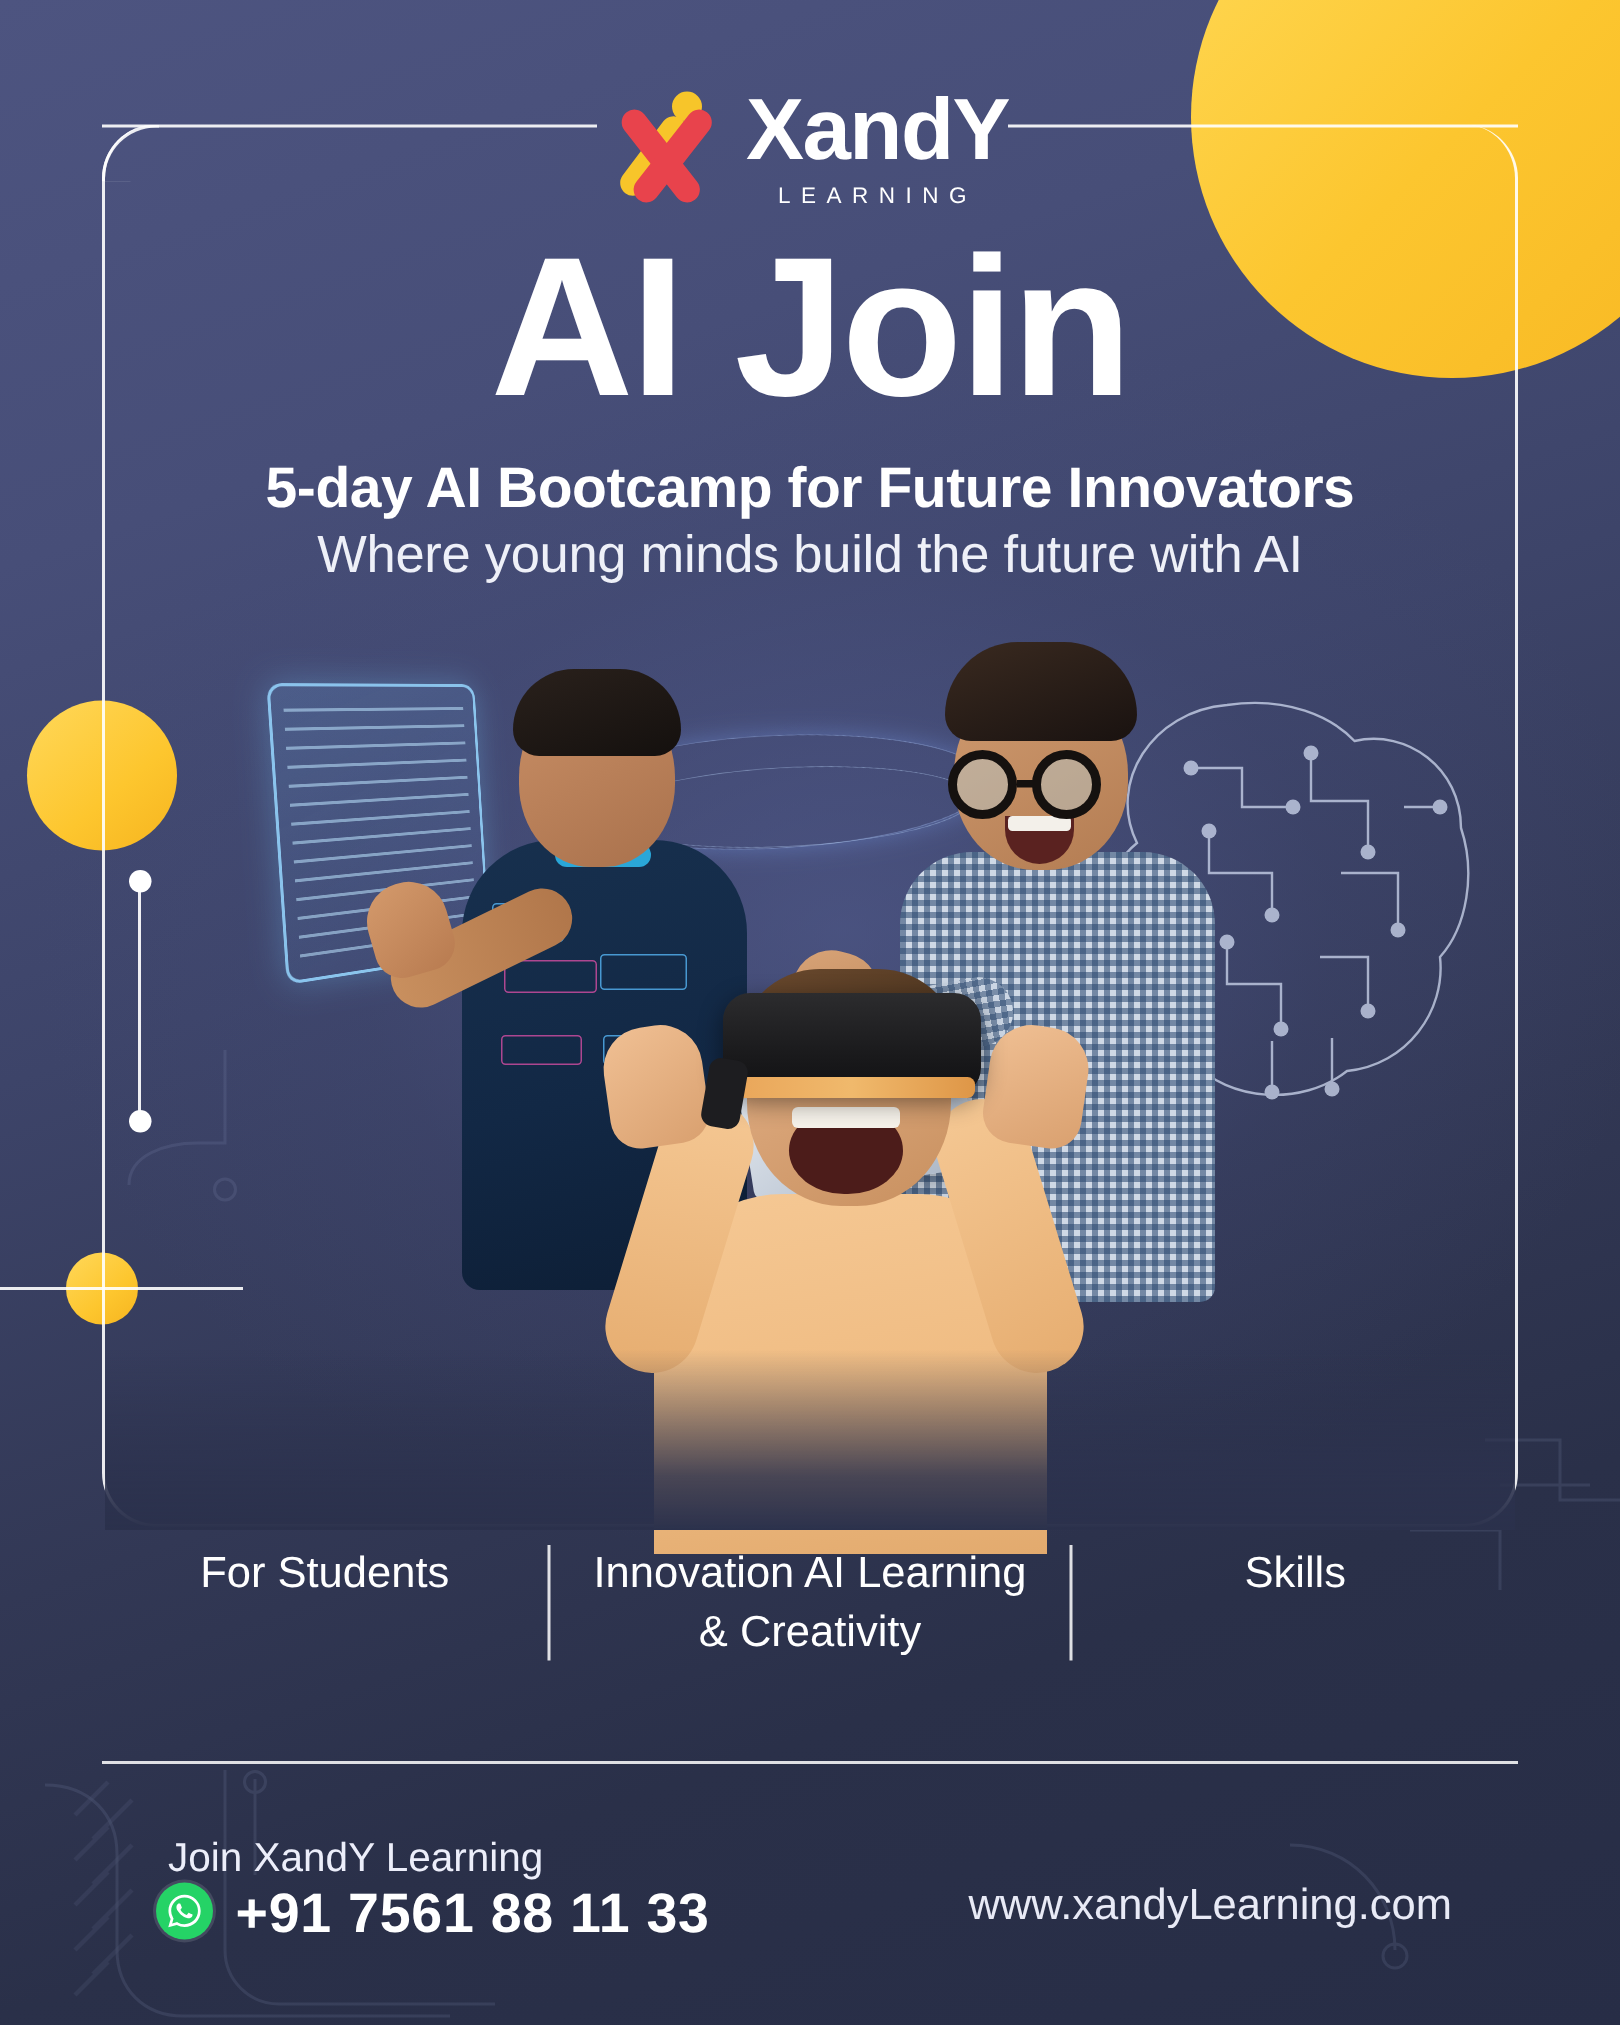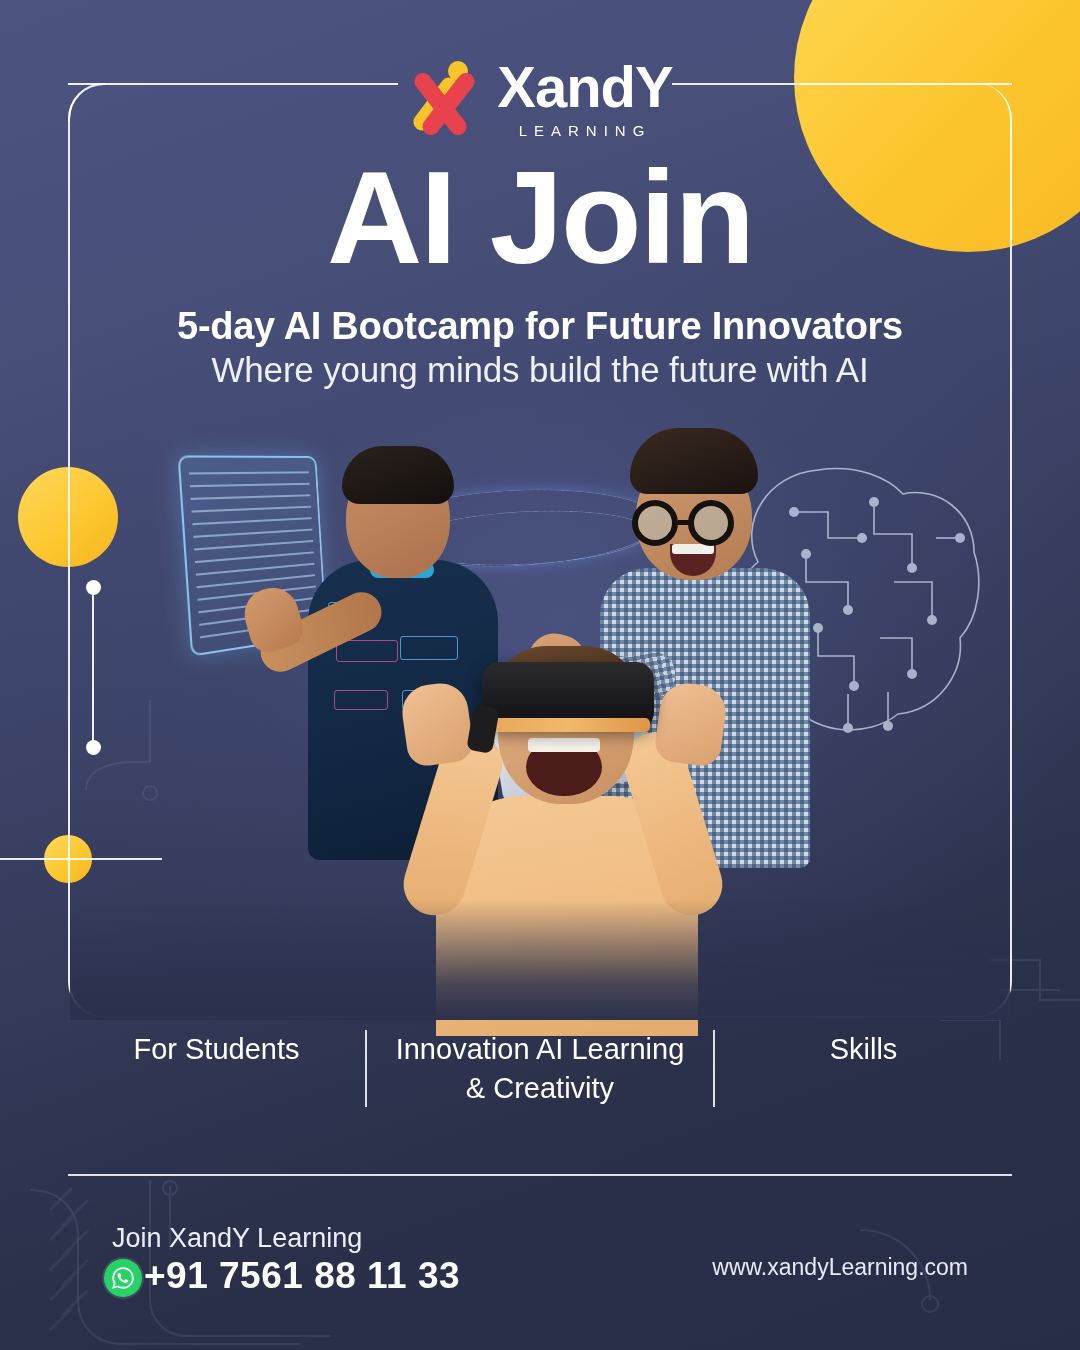--- a/index.html
+++ b/index.html
@@ -316,31 +316,31 @@
     background:rgba(255,255,255,.85);
   }
 
   
   .join{
     position:absolute; left:112px; top:1223px;
     color:#eceefa; font-size:27px; font-weight:400;
   }
   .phone-row{
     position:absolute; left:104px; top:1255px;
-    display:flex; align-items:flex-end; gap:2px;
+    display:flex; align-items:flex-start; gap:15px;
   }
   .wa{
     width:38px; height:38px; border-radius:50%;
     background:#25d366; display:flex; align-items:center; justify-content:center;
     box-shadow:0 0 0 2px rgba(255,255,255,.12);
   }
   .phone-num{ color:#fff; font-size:37px; font-weight:800; letter-spacing:.5px; }
   .website{
     position:absolute; right:112px; top:1254px;
-    color:#e8eaf6; font-size:23px; font-weight:400;
+    color:#e8eaf6; font-size:29px; font-weight:400;
   }
 </style>
 </head>
 <body>
 
 <div class="poster">
 
   <div class="yellow-circle-tr"></div>
   <div class="yellow-circle-left"></div>
   <div class="yellow-circle-left-sm"></div>

